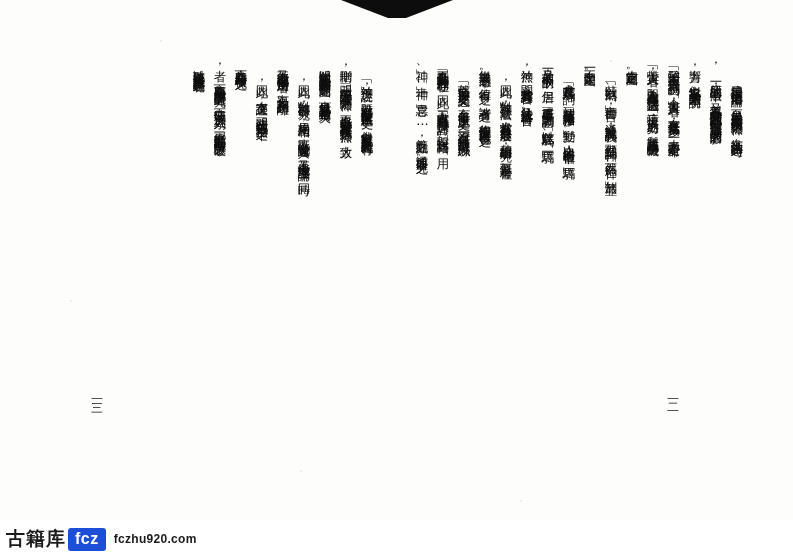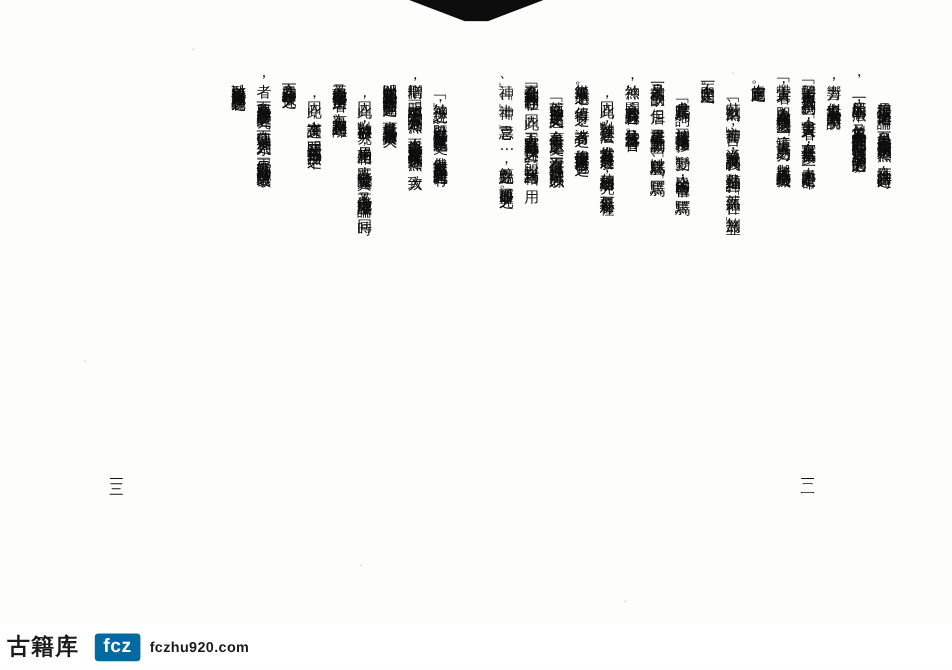--- a/index.html
+++ b/index.html
@@ -107,22 +107,22 @@
   }
   #wm-logo {
     margin-left: 6px;
     font-family: "DejaVu Sans", "Liberation Sans", sans-serif;
     font-size: 19px;
     font-weight: bold;
     color: #1b1b1b;
     letter-spacing: 1px;
   }
   #wm-badge {
-    margin-left: 13px;
-    background: #0369a1;
+    margin-left: 2px;
+    background: #1d4ed8;
     color: #ffffff;
     font-family: "Liberation Sans", sans-serif;
     font-size: 16px;
     font-weight: bold;
     letter-spacing: .5px;
     padding: 2px 7px 3px 7px;
     border-radius: 3px;
   }
   #wm-url {
     margin-left: 8px;

